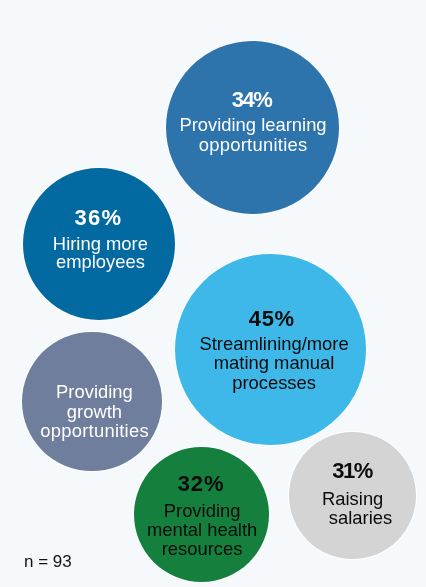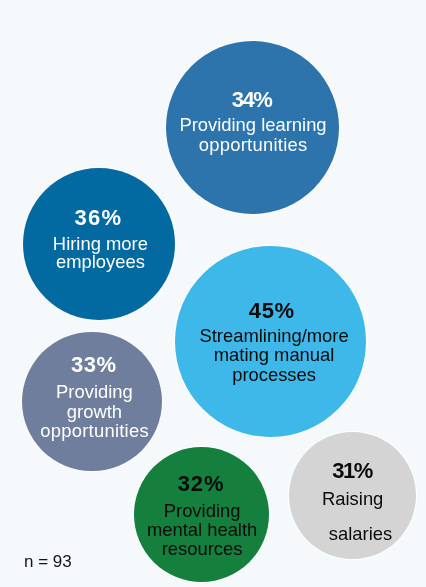--- a/index.html
+++ b/index.html
@@ -29,37 +29,36 @@
   <div class="bubble" style="left: 165.9px; top: 40.7px; width: 173px; height: 173px; background: rgb(45, 115, 172); color: rgb(255, 255, 255);">
     <div class="pct" style="top:49.52px;left:0.00px;letter-spacing:-1.5px;text-indent:-1.5px;">34%</div>
     <div class="lbl" style="top:74.57px;left:1.20px;">Providing learning</div>
     <div class="lbl" style="top:93.97px;left:1.20px;letter-spacing:0.25px;text-indent:0.25px;">opportunities</div>
   </div>
   <div class="bubble" style="left: 22.9px; top: 168px; width: 151.8px; height: 151.8px; background: #0369a1; color: rgb(255, 255, 255);">
     <div class="pct" style="top:40.42px;left:-2.00px;letter-spacing:1.2px;text-indent:1.2px;">36%</div>
     <div class="lbl" style="top:84.47px;left:3.20px;">employees</div>
     <div class="lbl" style="top:65.57px;left:3.20px;">Hiring more</div>
   </div>
-  <div class="bubble" style="left: 175.2px; top: 246px; width: 190.6px; height: 190.6px; background: rgb(61, 184, 232); color: rgb(11, 11, 11);">
+  <div class="bubble" style="left: 175.2px; top: 254px; width: 190.6px; height: 190.6px; background: rgb(61, 184, 232); color: rgb(11, 11, 11);">
     <div class="pct" style="top:54.62px;left:2.00px;letter-spacing:0.7px;text-indent:0.7px;">45%</div>
     <div class="lbl" style="top:80.07px;left:7.20px;">Streamlining/more</div>
     <div class="lbl" style="top:99.37px;left:7.20px;">mating manual</div>
     <div class="lbl" style="top:119.27px;left:7.20px;">processes</div>
   </div>
   <div class="bubble" style="left: 22.2px; top: 331.55px; width: 139.5px; height: 139.5px; background: rgb(112, 126, 158); color: rgb(255, 255, 255);">
-    <div class="pct" style="top:23.87px;left:3.20px;letter-spacing:0.5px;text-indent:0.5px;">33%</div>
     <div class="lbl" style="top:50.42px;left:5.00px;">Providing</div>
     <div class="lbl" style="top:70.02px;left:5.00px;">growth</div>
     <div class="lbl" style="top:89.02px;left:5.00px;letter-spacing:0.25px;text-indent:0.25px;">opportunities</div>
   </div>
   <div class="bubble" style="left: 134.3px; top: 447.3px; width: 135px; height: 135px; background: #15803d; color: rgb(11, 11, 11);">
     <div class="pct" style="top:26.42px;left:-2.40px;letter-spacing:0.9px;text-indent:0.9px;">32%</div>
     <div class="lbl" style="top:53.77px;left:0.60px;">Providing</div>
     <div class="lbl" style="top:91.87px;left:0.60px;">resources</div>
     <div class="lbl" style="top:72.87px;left:0.60px;">mental health</div>
   </div>
   <div class="bubble" style="left: 289.1px; top: 432.1px; width: 126.8px; height: 126.8px; background: rgb(212, 212, 212); color: rgb(11, 11, 11);">
     <div class="pct" style="top:29.32px;left:0.60px;letter-spacing:-1.4px;text-indent:-1.4px;">31%</div>
     <div class="lbl" style="top:56.67px;left:0.40px;">Raising</div>
-    <div class="lbl" style="top:75.77px;left:16px;margin-top:16px;">salaries</div>
+    <div class="lbl" style="top:75.77px;left:16px;">salaries</div>
   </div>
   <div class="note" style="left:24px;top:552.2px;">n = 93</div>
 </div>
 
 </body></html>

